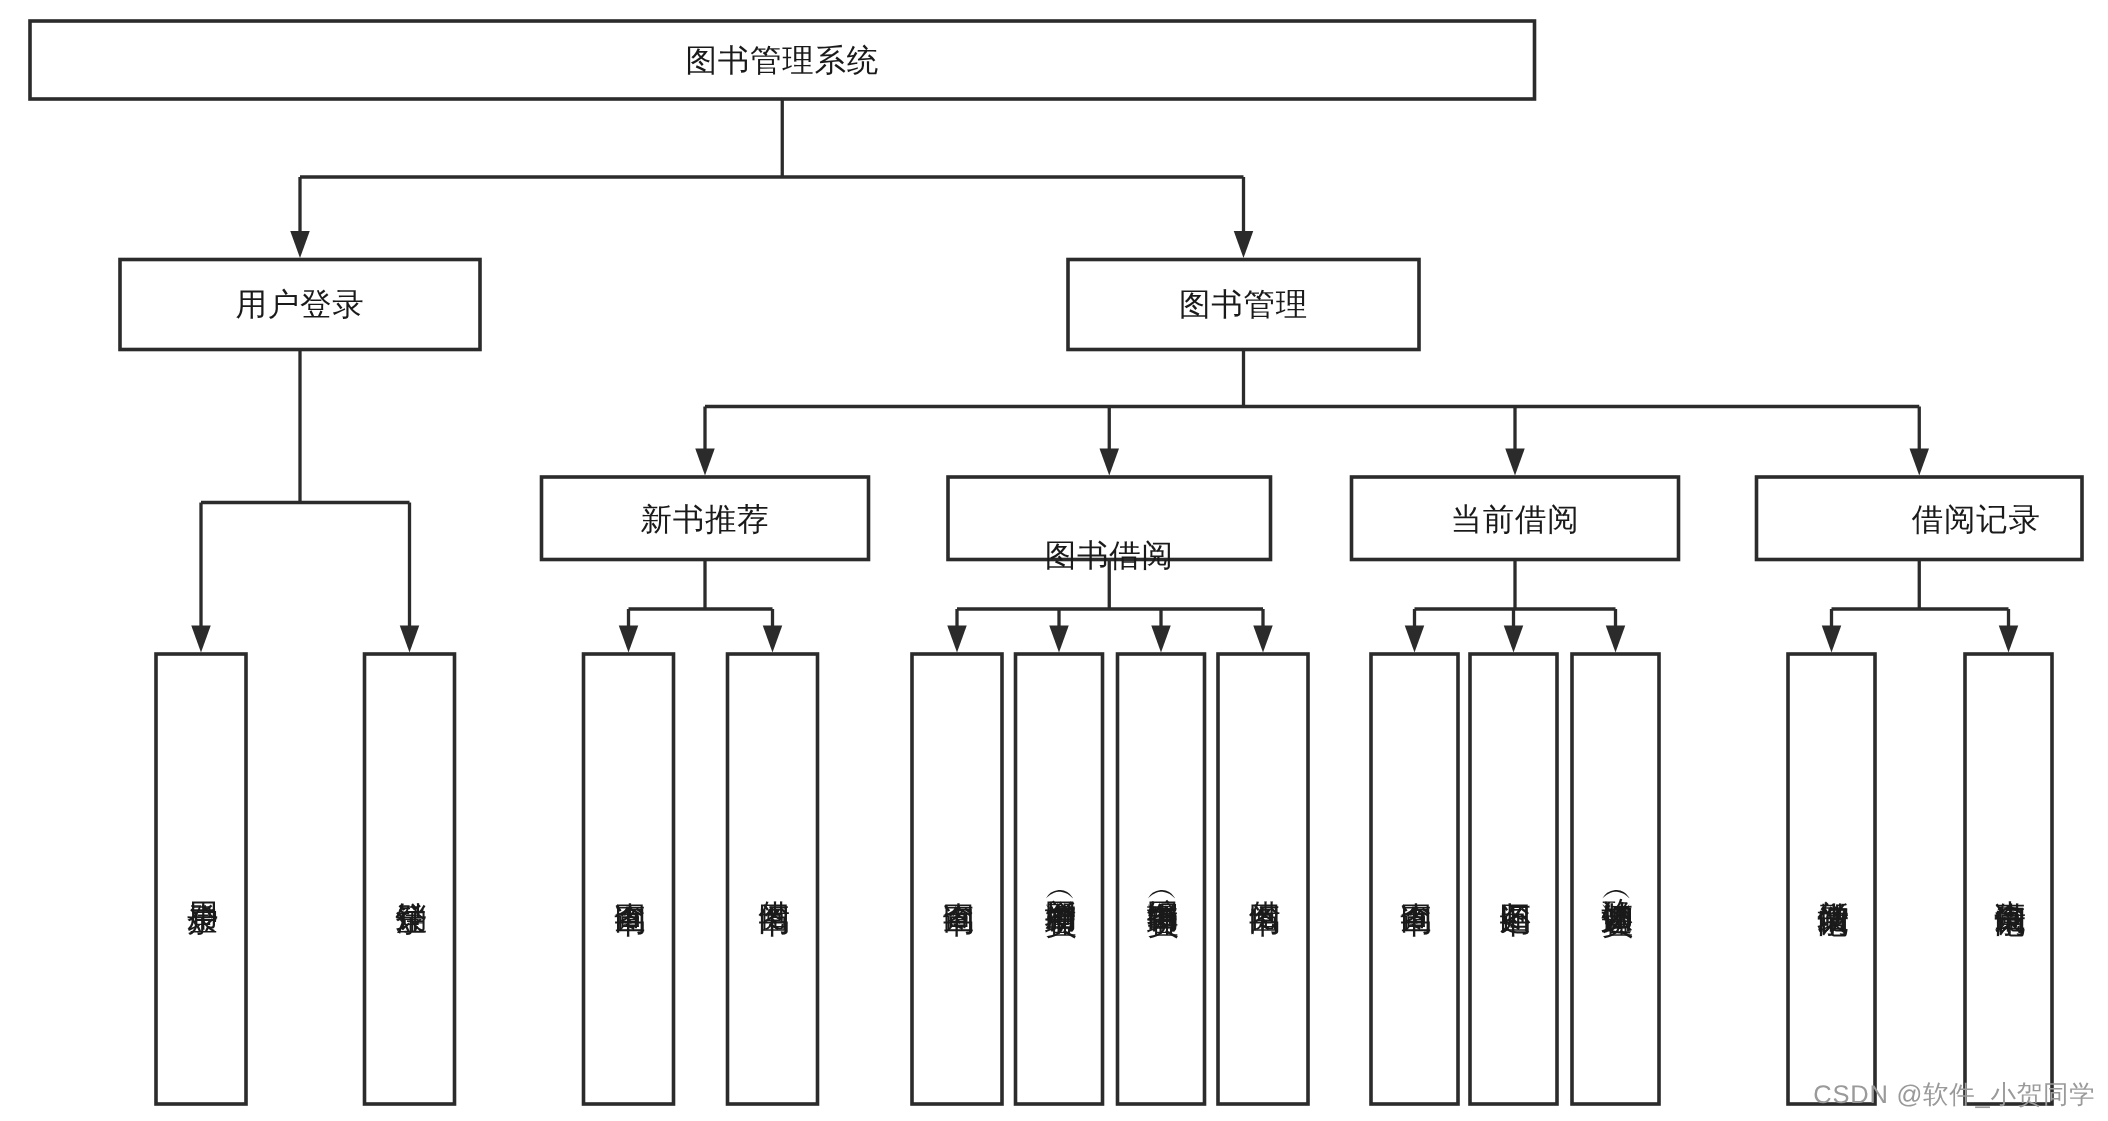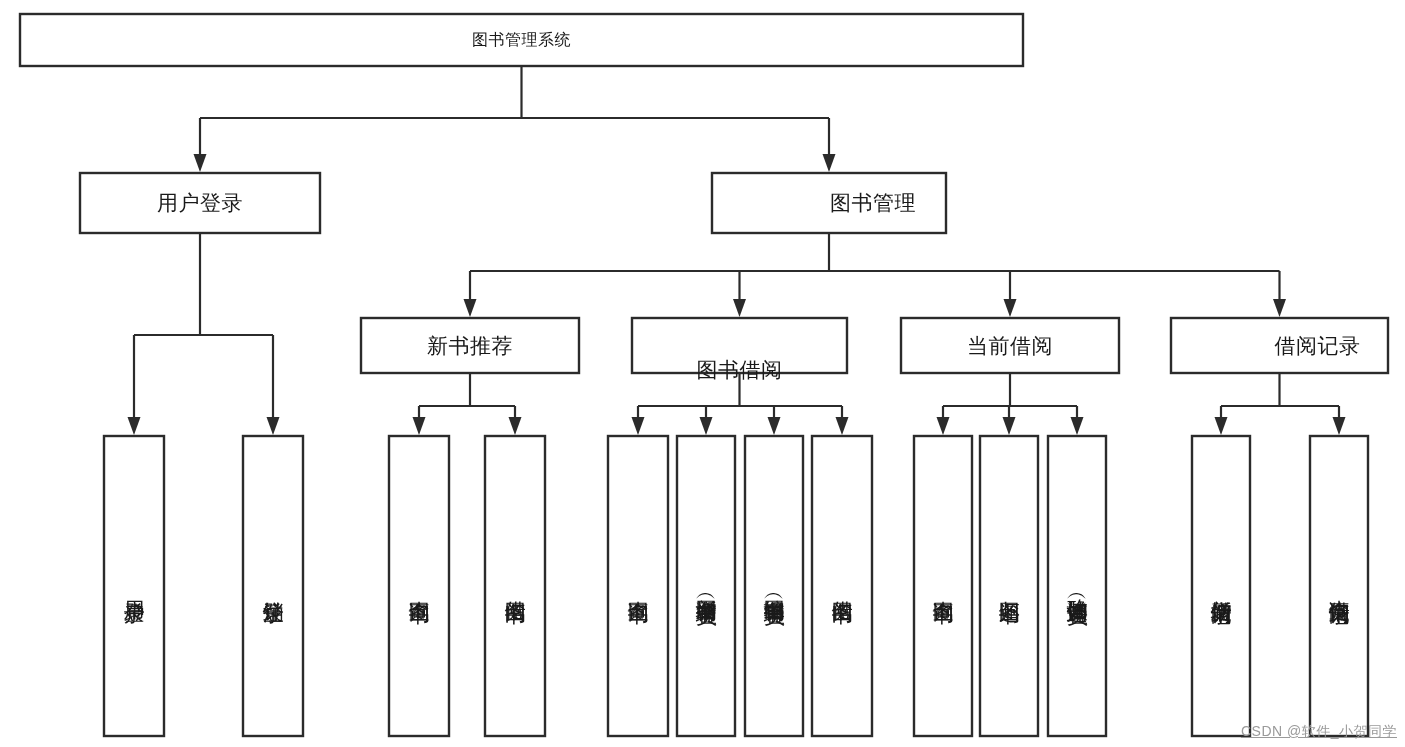--- a/index.html
+++ b/index.html
@@ -24,27 +24,26 @@
     white-space:nowrap;
     pointer-events:none;
   }
   .hlabel-wrap{
     position:absolute;
     display:flex;align-items:center;justify-content:center;
     font-size:21px;color:#1a1a1a;white-space:nowrap;
     letter-spacing:0.5px;
     pointer-events:none;
   }
-  .title-label{font-size:16px;}
+  .title-label{font-size:21px;}
   #watermark{
     position:absolute;right:8px;bottom:6px;
-    font-size:14px;color:#9a9a9a;
+    font-size:17px;color:#9a9a9a;
     letter-spacing:0.5px;
     white-space:nowrap;
-    text-decoration:underline;
   }
 </style>
 </head>
 <body>
 
 <div id="diagram-root">
   <svg class="diagram" id="diagram-svg" viewBox="0 0 1405 747" xmlns="http://www.w3.org/2000/svg">
       <g>
         <line x1="521.5" y1="66" x2="521.5" y2="118" class="link"></line>
         <line x1="200" y1="118" x2="829" y2="118" class="link"></line>
@@ -128,21 +127,21 @@
       <rect x="812" y="436" width="60" height="300" class="node-rect"></rect>
       <rect x="914" y="436" width="58" height="300" class="node-rect"></rect>
       <rect x="980" y="436" width="58" height="300" class="node-rect"></rect>
       <rect x="1048" y="436" width="58" height="300" class="node-rect"></rect>
       <rect x="1192" y="436" width="58" height="300" class="node-rect"></rect>
       <rect x="1310" y="436" width="58" height="300" class="node-rect"></rect>
     </svg>
   <div id="label-layer">
       <div class="hlabel-wrap title-label" style="left: 20px; top: 14px; width: 1003px; height: 52px;">图书管理系统</div>
       <div class="hlabel-wrap" style="left: 80px; top: 173px; width: 240px; height: 60px;">用户登录</div>
-      <div class="hlabel-wrap" style="left: 712px; top: 173px; width: 234px; height: 60px; padding-left: 44px;">图书管理</div>
+      <div class="hlabel-wrap" style="left: 712px; top: 173px; width: 234px; height: 60px;">图书管理</div>
       <div class="hlabel-wrap" style="left: 361px; top: 318px; width: 218px; height: 55px;">新书推荐</div>
       <div class="hlabel-wrap" style="left: 632px; top: 318px; width: 215px; height: 55px; margin-top: 24px;">图书借阅</div>
       <div class="hlabel-wrap" style="left: 901px; top: 318px; width: 218px; height: 55px;">当前借阅</div>
       <div class="hlabel-wrap" style="left: 1171px; top: 318px; width: 217px; height: 55px; margin-left: 38px;">借阅记录</div>
       <div class="vlabel-wrap" style="left: 104px; top: 436px; width: 60px; height: 300px;">用户登录</div>
       <div class="vlabel-wrap" style="left: 243px; top: 436px; width: 60px; height: 300px;">注销登录</div>
       <div class="vlabel-wrap" style="left: 389px; top: 436px; width: 60px; height: 300px;">查询图书</div>
       <div class="vlabel-wrap" style="left: 485px; top: 436px; width: 60px; height: 300px;">借阅图书</div>
       <div class="vlabel-wrap" style="left: 608px; top: 436px; width: 60px; height: 300px;">查询图书</div>
       <div class="vlabel-wrap" style="left: 677px; top: 436px; width: 58px; height: 300px;">新增图书（管理员）</div>

